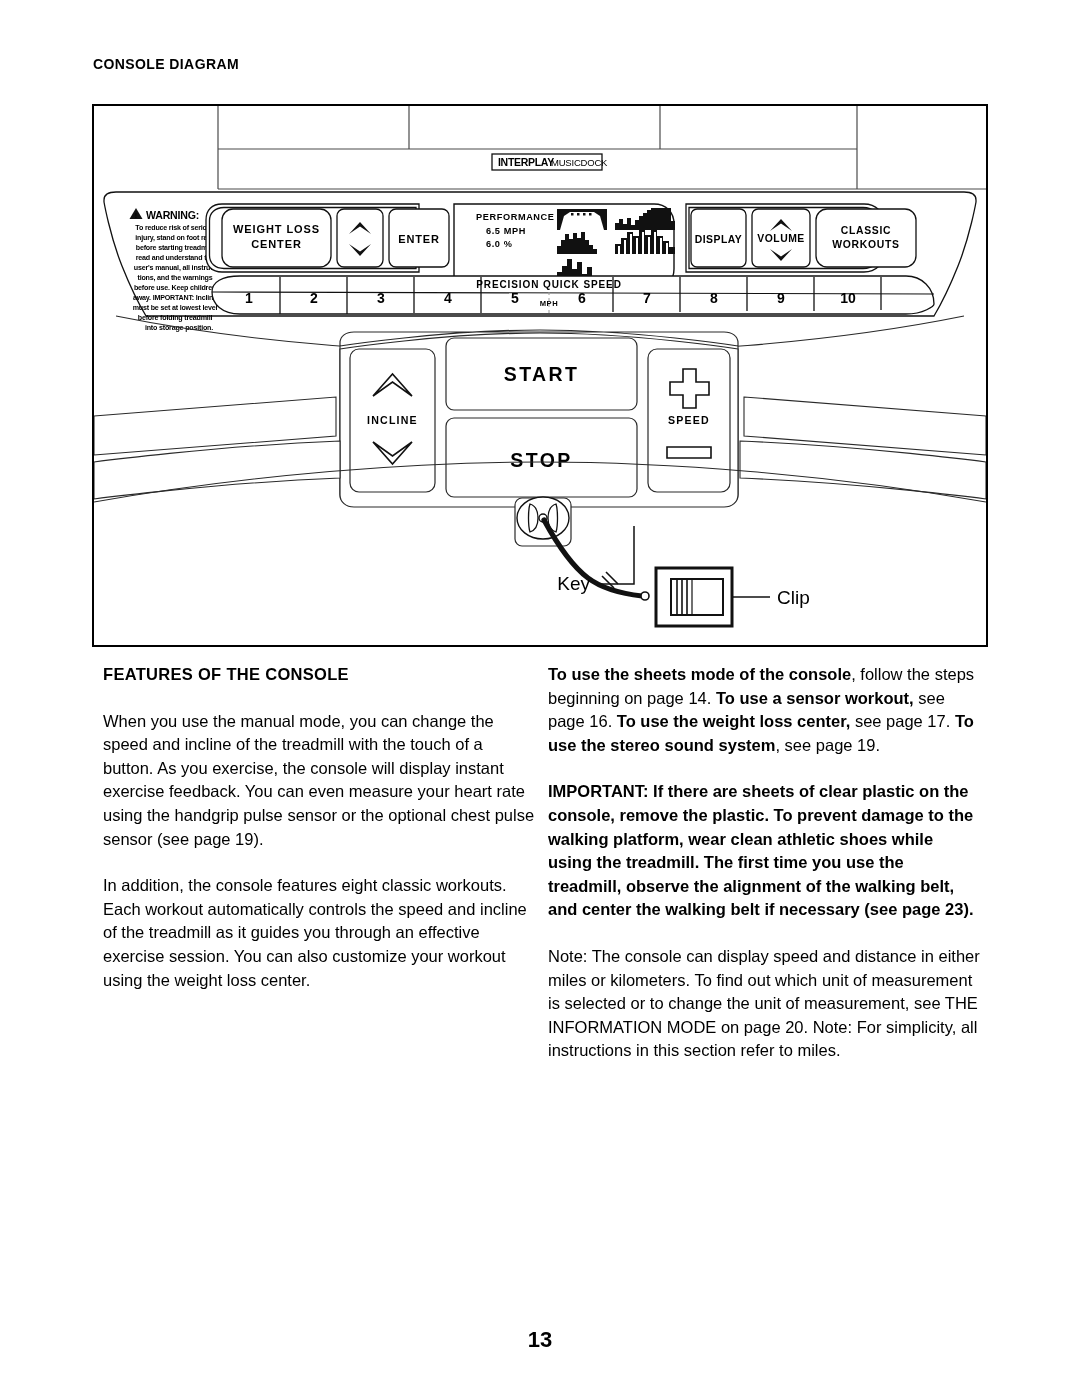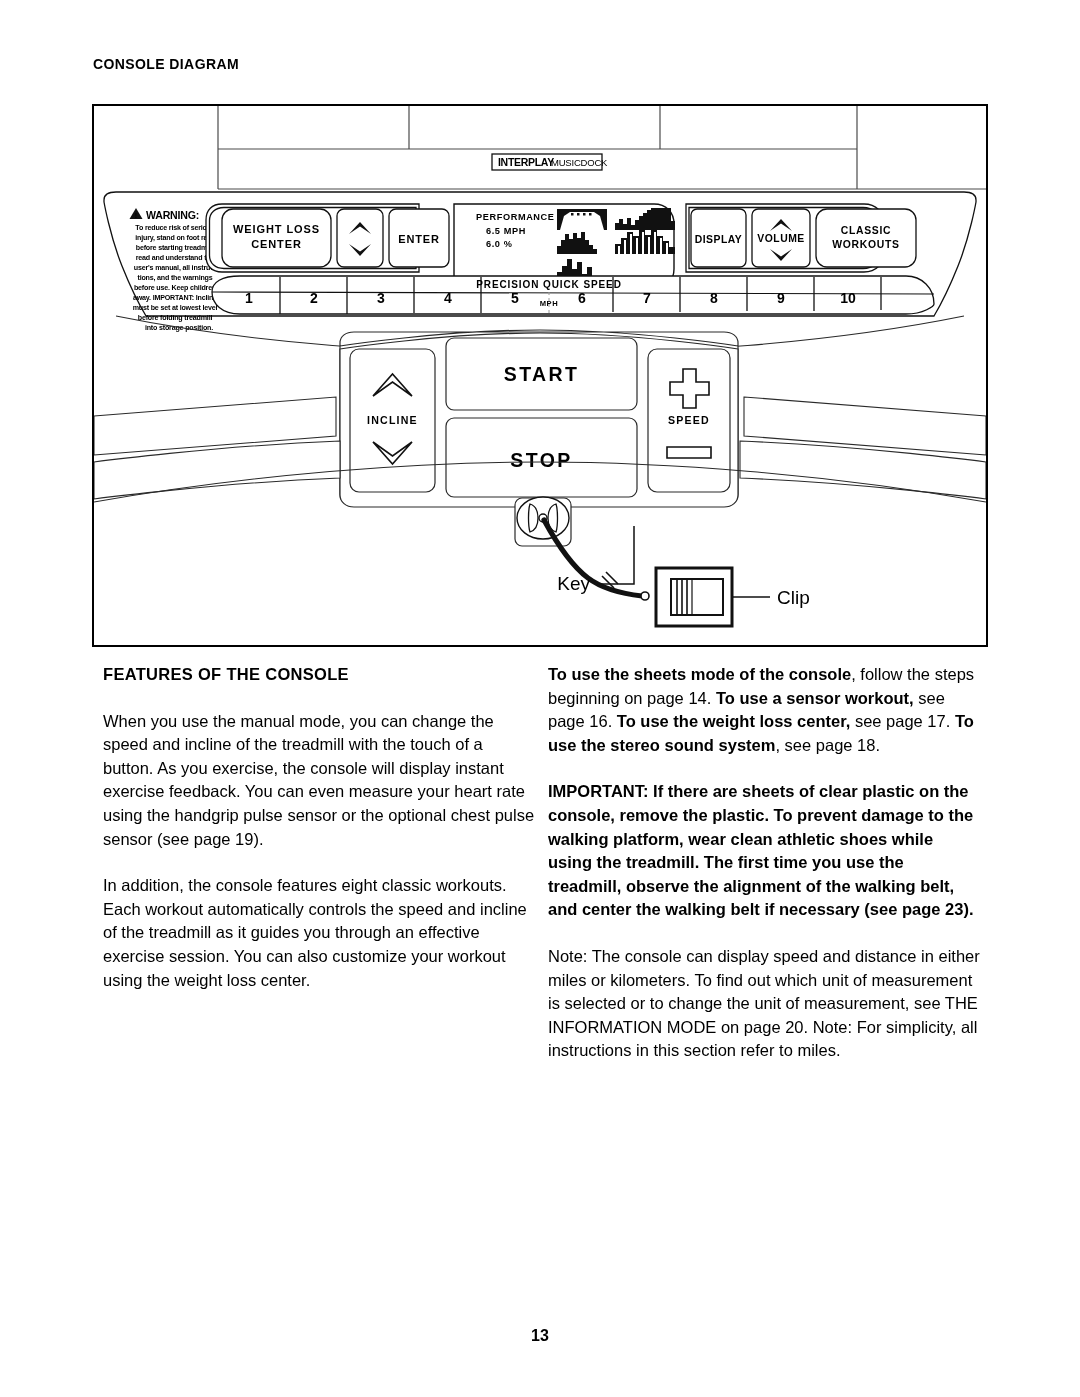--- a/index.html
+++ b/index.html
@@ -63,21 +63,21 @@
   .b { font-weight: bold; }
   .n { font-weight: normal; }
 
   
   #page-number {
     position: absolute;
     left: 0;
     top: 1327px;
     width: 1080px;
     text-align: center;
-    font-size: 16px;
+    font-size: 22px;
     font-weight: bold;
   }
 
   
   .dlabel { font-family: "Liberation Sans", sans-serif; fill: #000; }
 </style>
 </head>
 <body>
 
 <div id="section-title">CONSOLE DIAGRAM</div>
@@ -345,21 +345,21 @@
 
 <div class="col" id="col-left">
   <div class="heading">FEATURES OF THE CONSOLE</div>
   <p class="para">When you use the manual mode, you can change the speed and incline of the treadmill with the touch of a button. As you exercise, the console will display instant exercise feedback. You can even measure your heart rate using the handgrip pulse sensor or the optional chest pulse sensor (see page 19).</p>
   <p class="para">In addition, the console features eight classic workouts. Each workout automatically controls the speed and incline of the treadmill as it guides you through an effective exercise session. You can also customize your workout using the weight loss center.</p>
 </div>
 
 <div class="col" id="col-right">
 
   <p class="para">
-    <span class="b">To use the sheets mode of the console</span><span class="n">, follow the steps beginning on page 14. </span><span class="b">To use a sensor workout,</span><span class="n"> see page 16. </span><span class="b">To use the weight loss center,</span><span class="n"> see page 17. </span><span class="b">To use the stereo sound system</span><span class="n">, see page 18.</span>
+    <span class="b">To use the sheets mode of the console</span><span class="n">, follow the steps beginning on page 14. </span><span class="b">To use a sensor workout,</span><span class="n"> see page 16. </span><span class="b">To use the weight loss center,</span><span class="n"> see page 17. </span><span class="b">To use the stereo sound system</span><span class="n">, see page 19.</span>
   </p>
 
   <p class="para bold">IMPORTANT: If there are sheets of clear plastic on the console, remove the plastic. To prevent damage to the walking platform, wear clean athletic shoes while using the treadmill. The first time you use the treadmill, observe the alignment of the walking belt, and center the walking belt if necessary (see page 23).</p>
 
   <p class="para">Note: The console can display speed and distance in either miles or kilometers. To find out which unit of measurement is selected or to change the unit of measurement, see THE INFORMATION MODE on page 20. Note: For simplicity, all instructions in this section refer to miles.</p>
 </div>
 
 <div id="page-number">13</div>
 
 </body></html>

